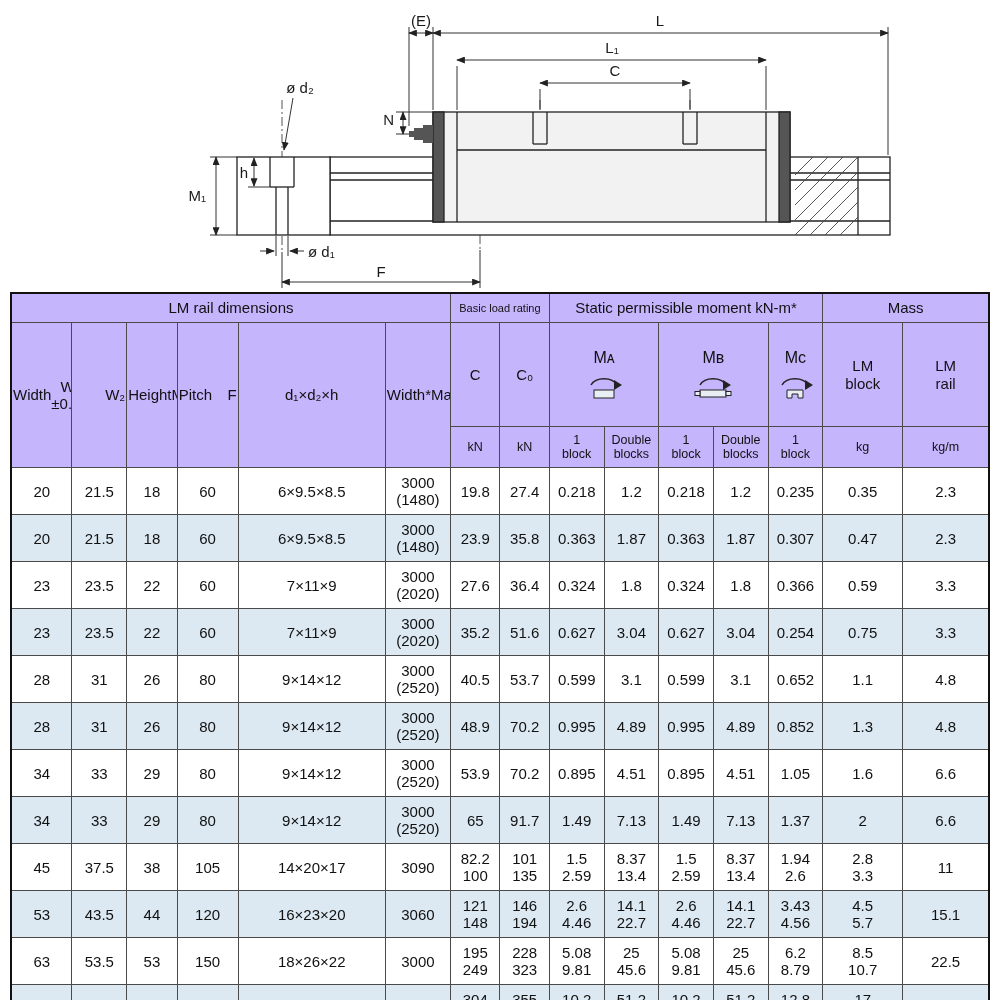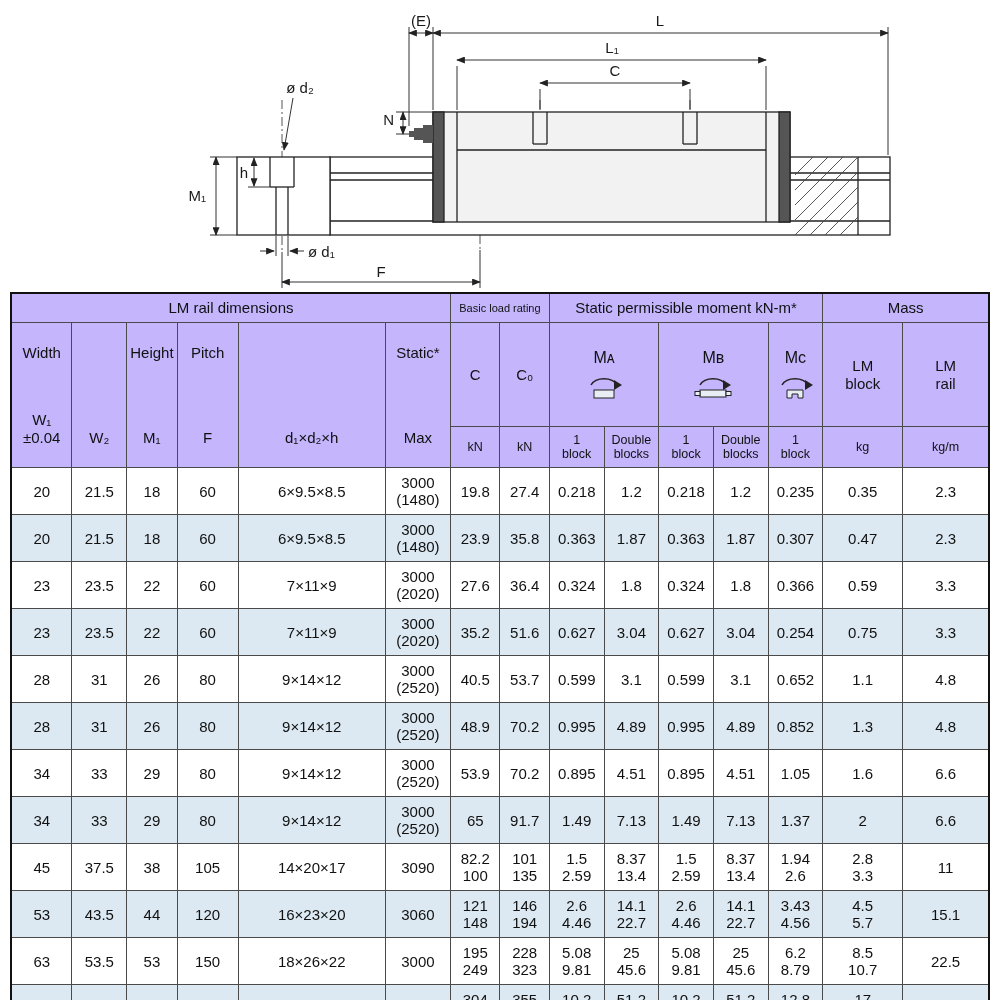--- a/index.html
+++ b/index.html
@@ -8,23 +8,23 @@
   .diagram-area{width:1000px;height:292px;}
   .table-area{padding:0 10px;}
   table{border-collapse:collapse;table-layout:fixed;width:980px;font-size:15px;border:2px solid #111;}
   th,td{border:1px solid #4a4a4a;text-align:center;vertical-align:middle;padding:2px 1px;
     font-weight:400;white-space:pre-line;line-height:1.18;overflow:hidden;}
   thead th{background:#c4b5fd;}
   tbody td{background:#fff;height:42px;}
   tbody tr:nth-child(even) td{background:#dce9f2;}
   .grp{height:24px;font-size:15px;}
   .grp-small{font-size:11px;white-space:nowrap;}
-  .stack{display:flex;flex-direction:column;justify-content:space-between;align-items:center;height:102px;}
+  .stack{display:flex;flex-direction:row;justify-content:space-between;align-items:center;height:102px;}
   .stack.mid{justify-content:flex-end;}
-  .stack.bot{justify-content:flex-end;}
+  .stack.bot{justify-content:center;}
   .subrow th{height:36px;font-size:12.5px;}
   .momhead{display:flex;flex-direction:column;align-items:center;justify-content:center;gap:2px;height:64px;}
   .momhead .mlbl{font-size:16px;}
   svg text{fill:#1a1a1a;}
 </style>
 </head>
 <body>
 
 <div class="page">
 
@@ -186,21 +186,21 @@
           <div class="stack">
             <span>Pitch</span>
             <span>F</span>
           </div>
         </th>
         <th rowspan="2">
           <div class="stack bot"><span>d₁×d₂×h</span></div>
         </th>
         <th rowspan="2">
           <div class="stack">
-            <span>Static*</span>
+            <span>Width*</span>
             <span>Max</span>
           </div>
         </th>
         <th><span>C</span></th>
         <th><span>C₀</span></th>
         <th colspan="2">
           <div class="momhead">
             <span class="mlbl">Mᴀ</span>
             <svg width="44" height="30" viewBox="0 0 44 30">
               <path d="M9,15 A14,10 0 0 1 35,15" fill="none" stroke="#222" stroke-width="1.5"></path>

